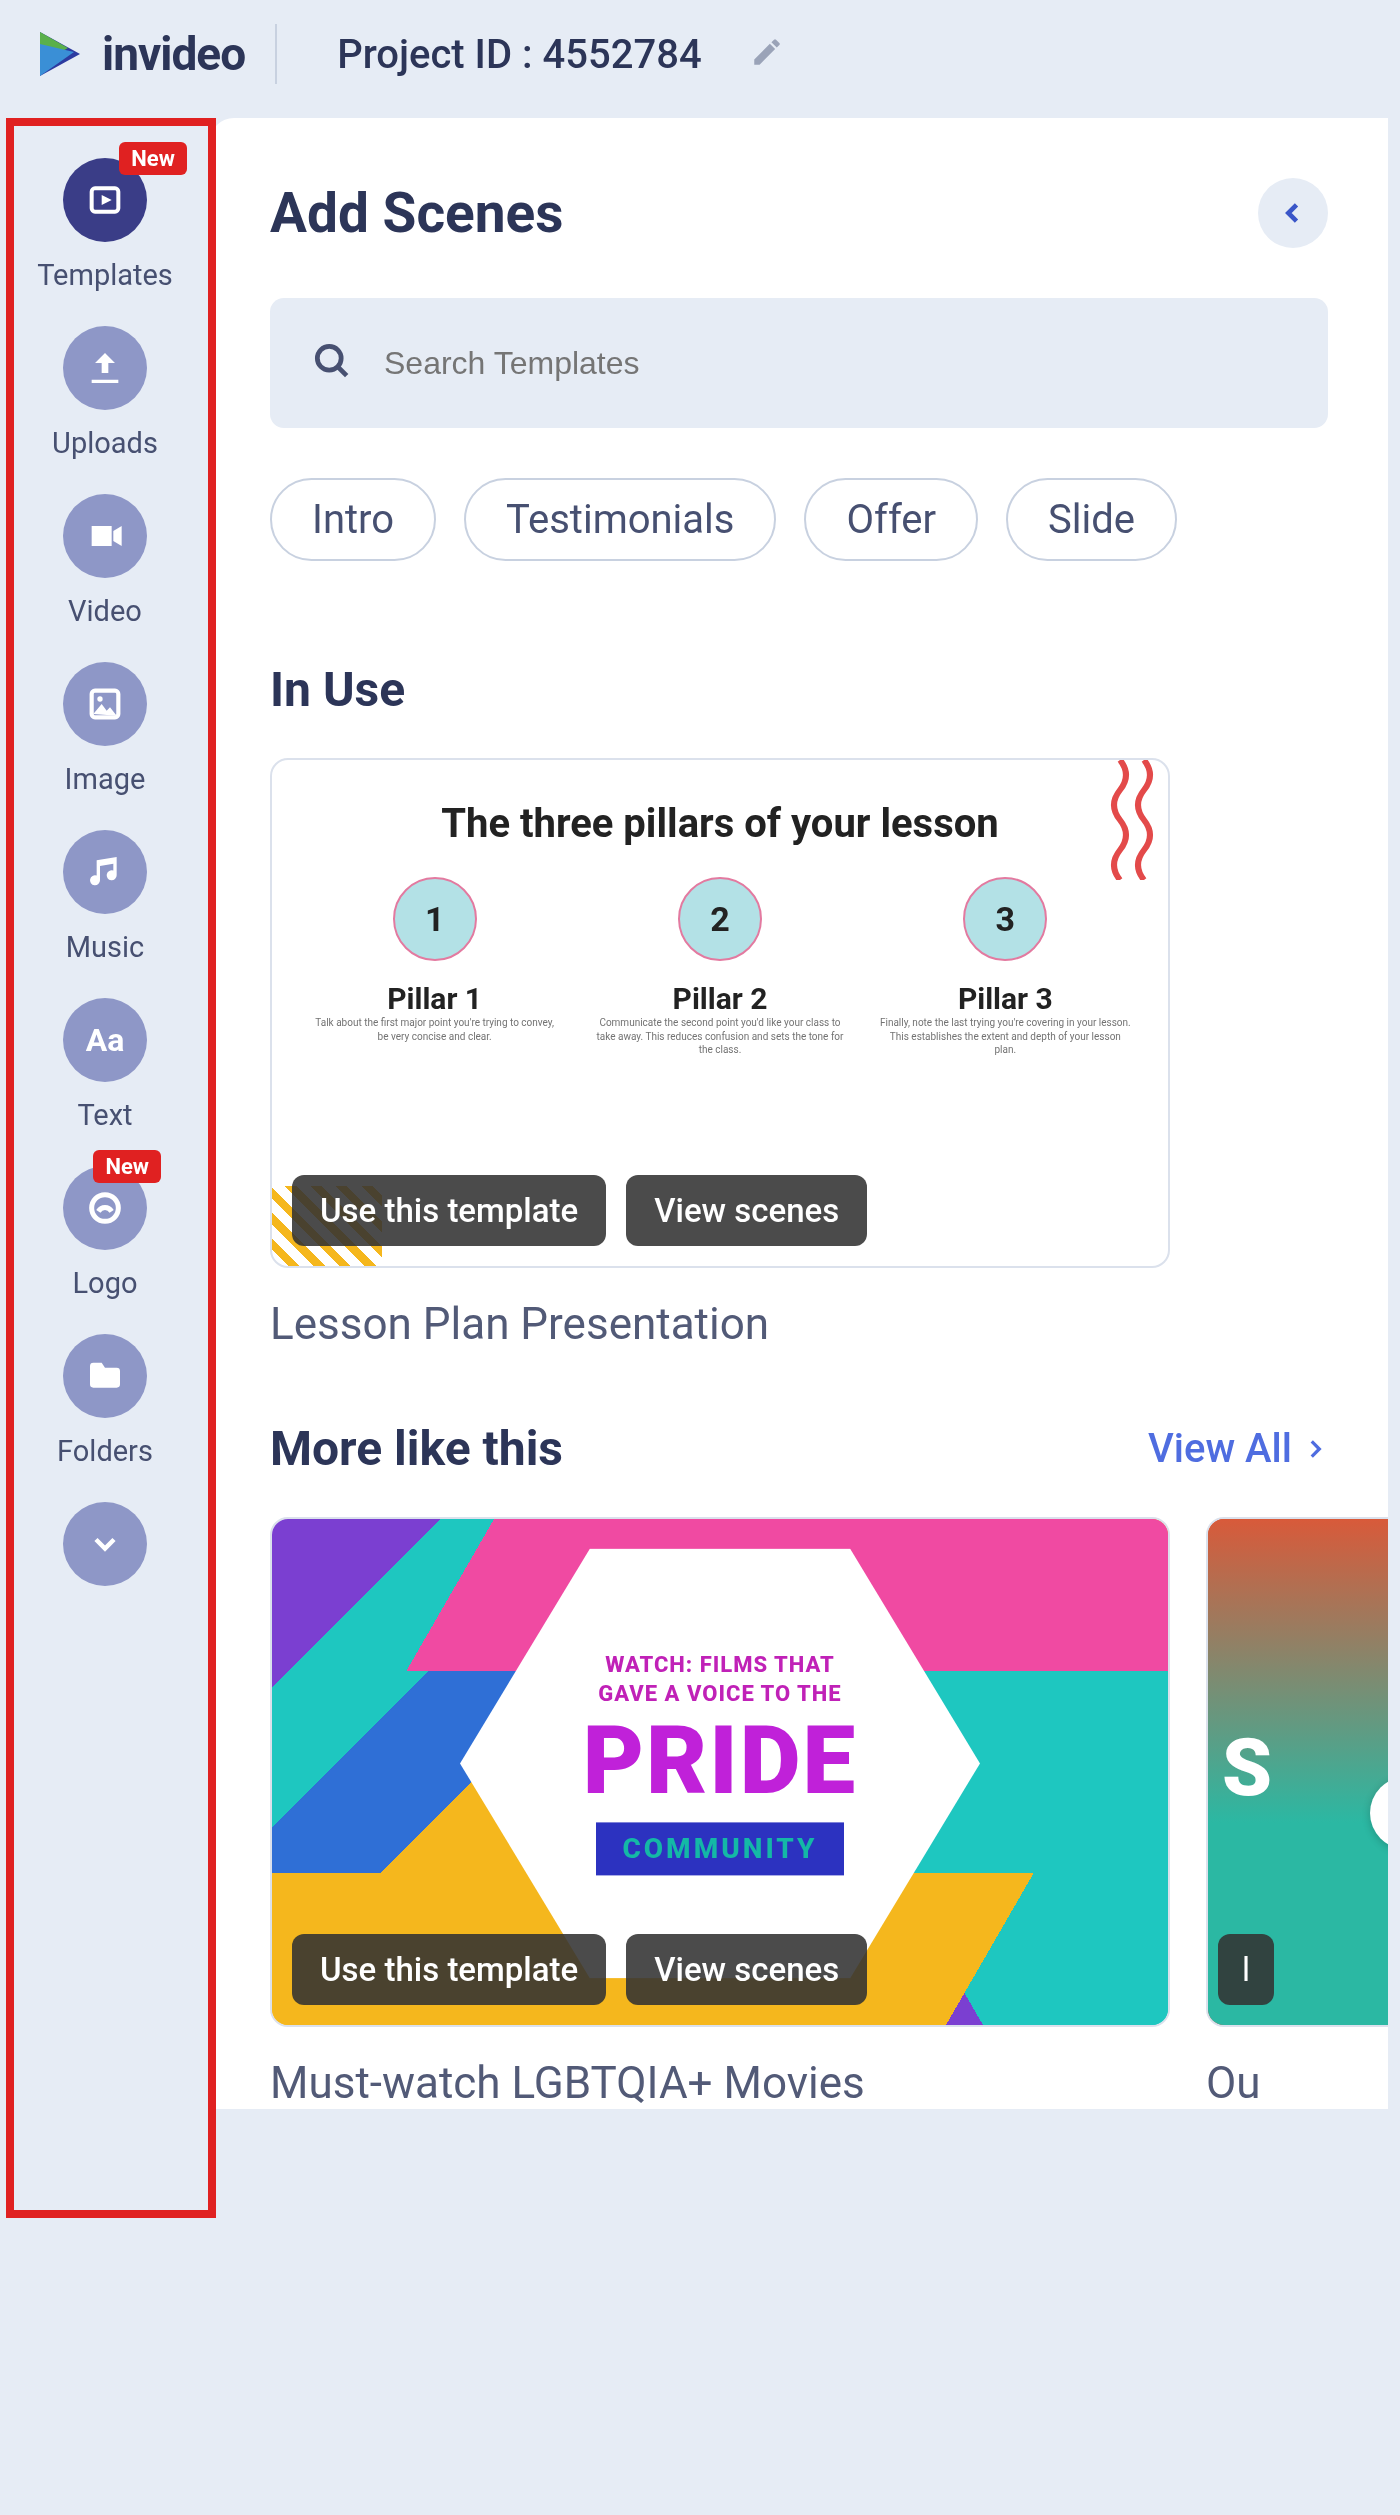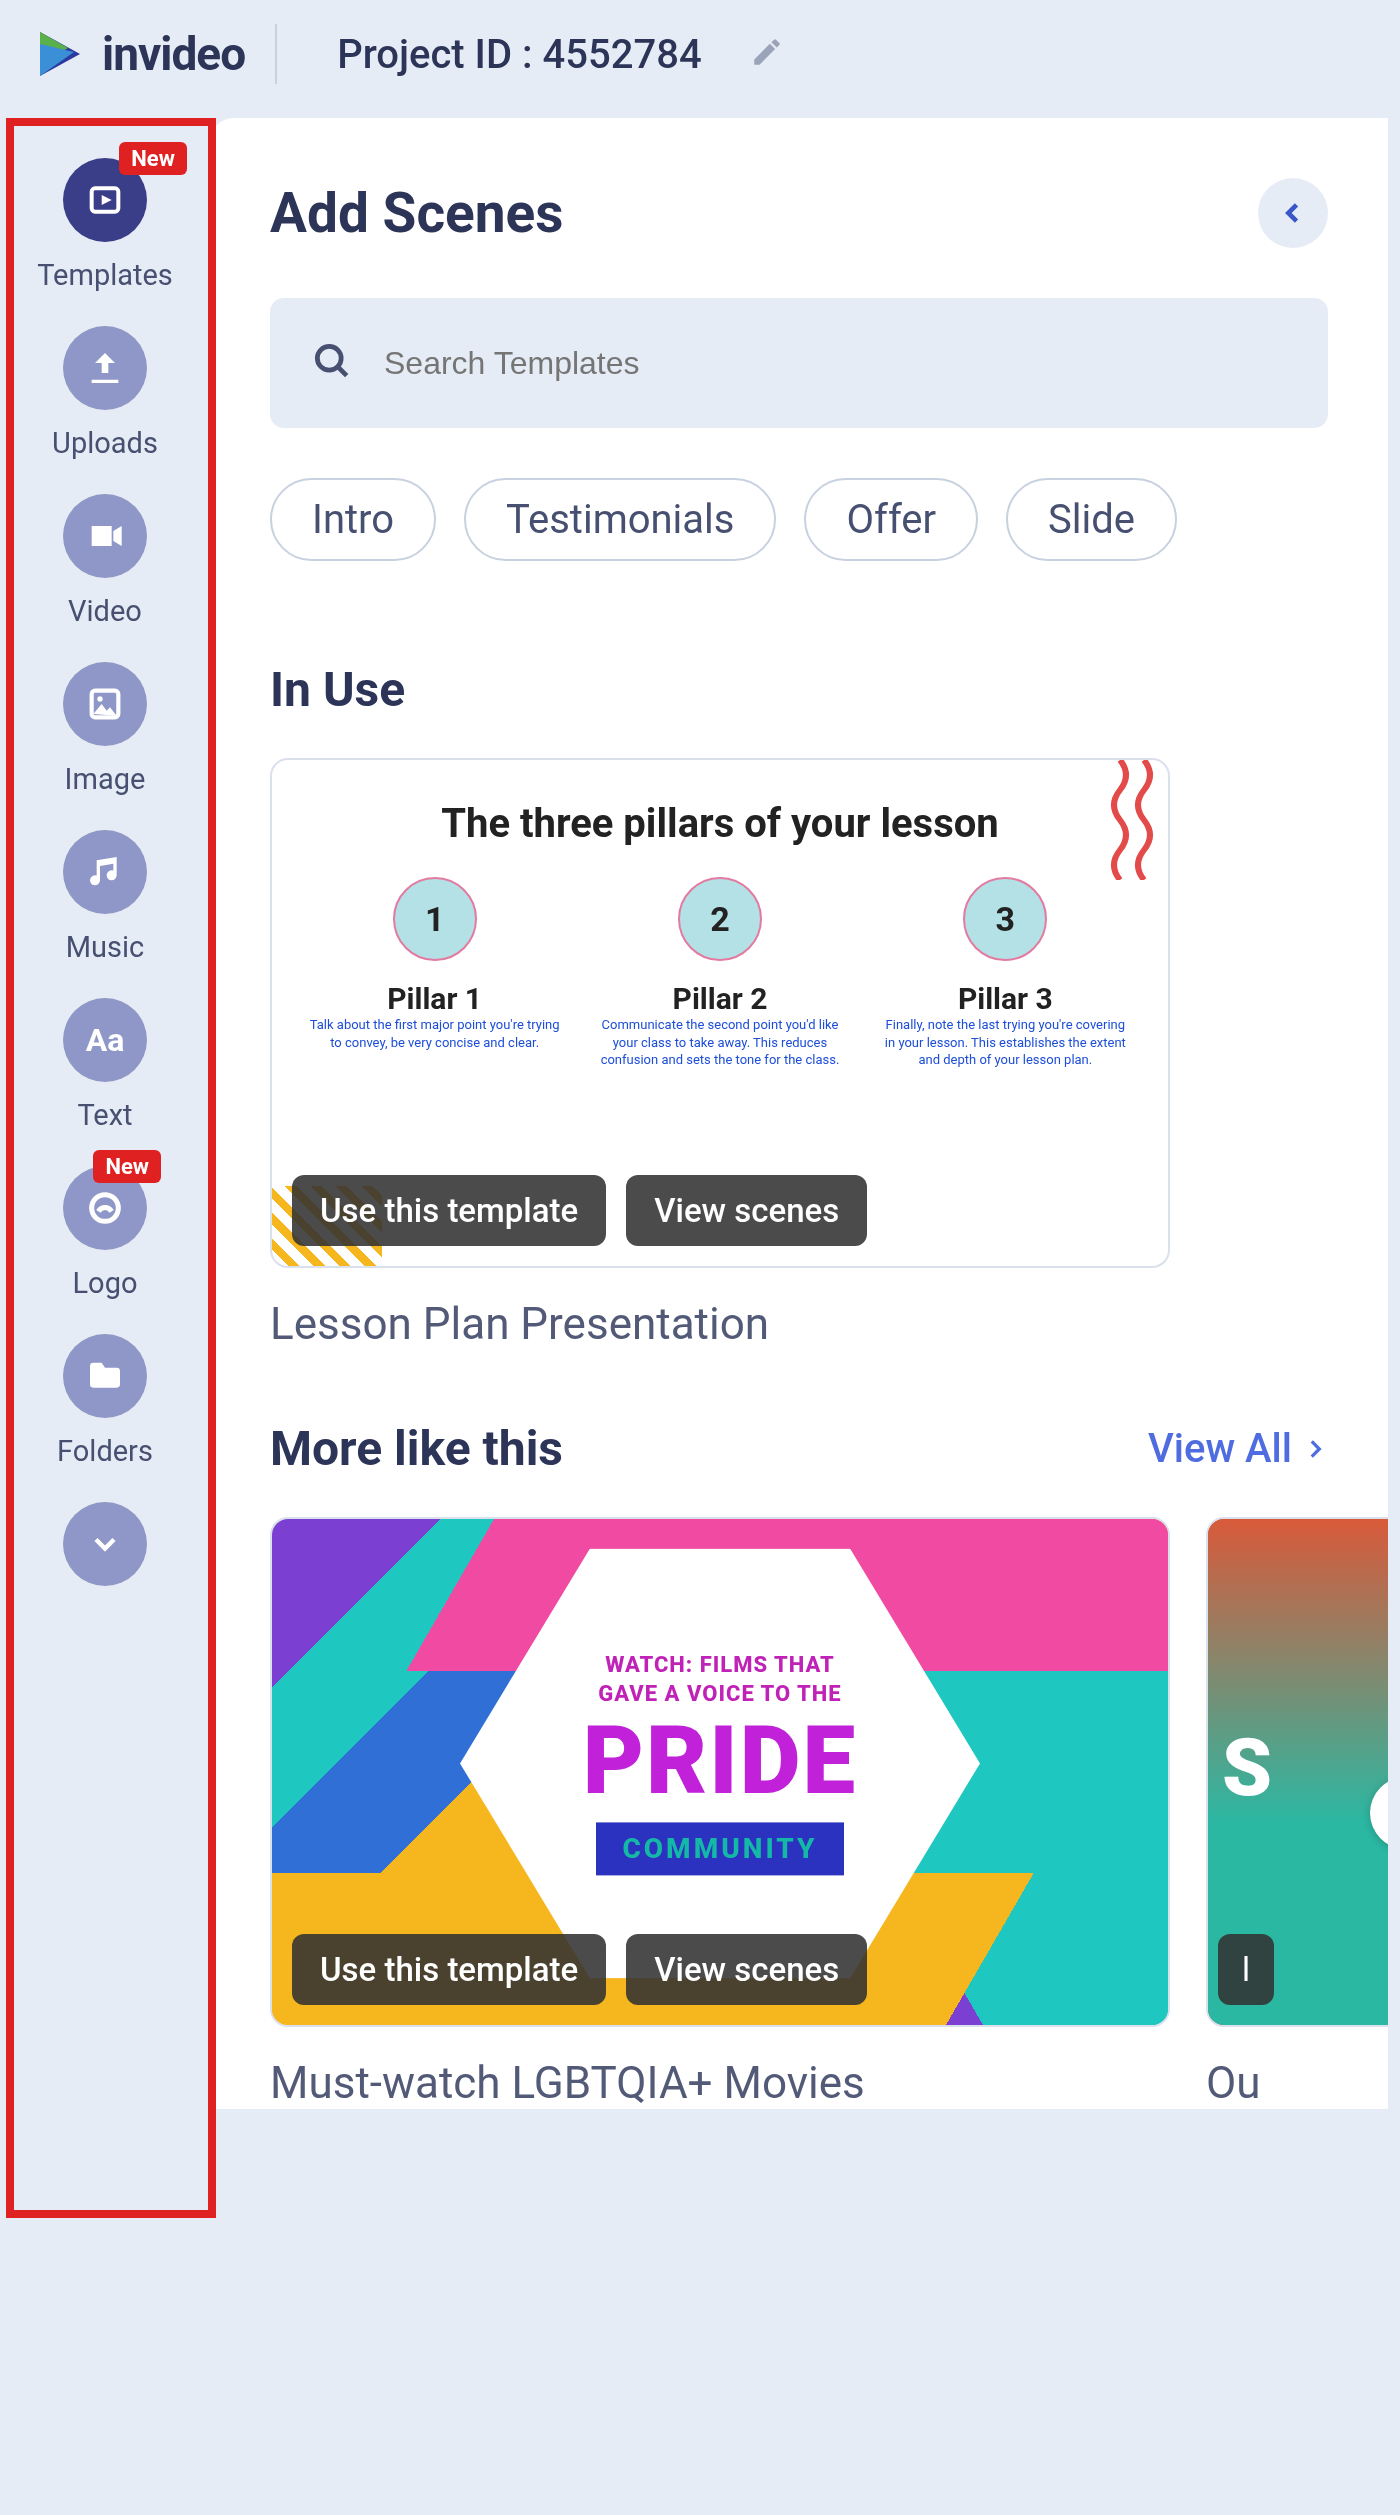--- a/index.html
+++ b/index.html
@@ -275,21 +275,21 @@
   .pillar-circ {
     width: 84px; height: 84px;
     border-radius: 50%;
     background: #b3e1e6;
     border: 2px solid #e37aa0;
     display: flex; align-items: center; justify-content: center;
     font-size: 34px; font-weight: 700; color: #222;
     margin: 0 auto 20px;
   }
   .pillar-name { font-size: 30px; font-weight: 700; color: #222; }
-  .pillar-desc { font-size: 13px; color: #1d4ed8; line-height: 1.35; }
+  .pillar-desc { font-size: 10px; color: #737373; line-height: 1.35; }
   .squig {
     position: absolute; top: 0; right: 0; width: 60px; height: 100px;
     color: #e34a4a;
   }
   .diag {
     position: absolute; bottom: 0; left: 0; width: 110px; height: 80px;
     overflow: hidden;
   }
   .diag::before {
     content:'';

